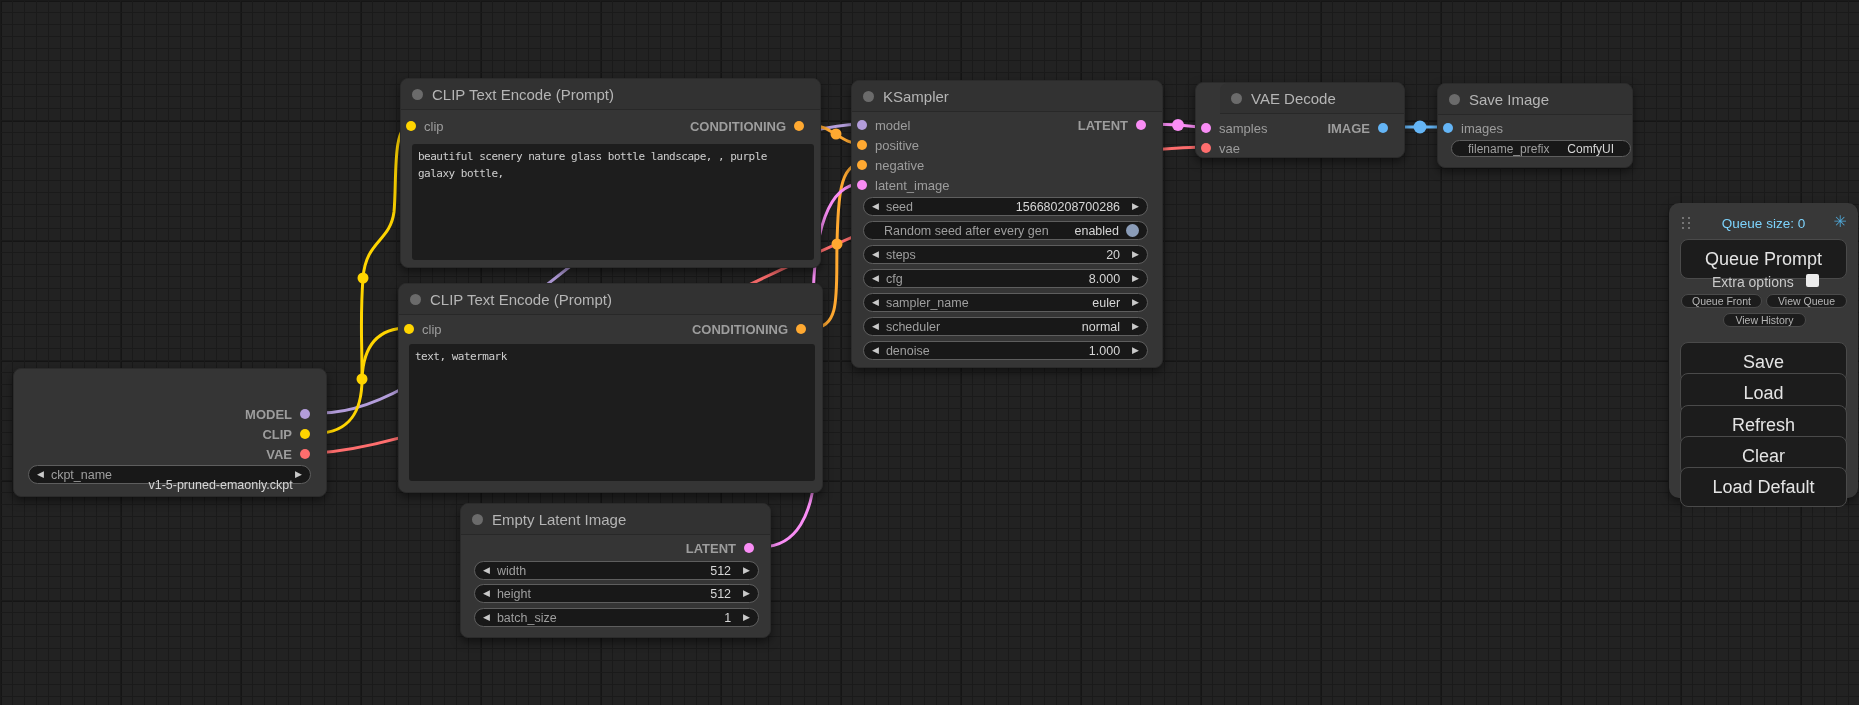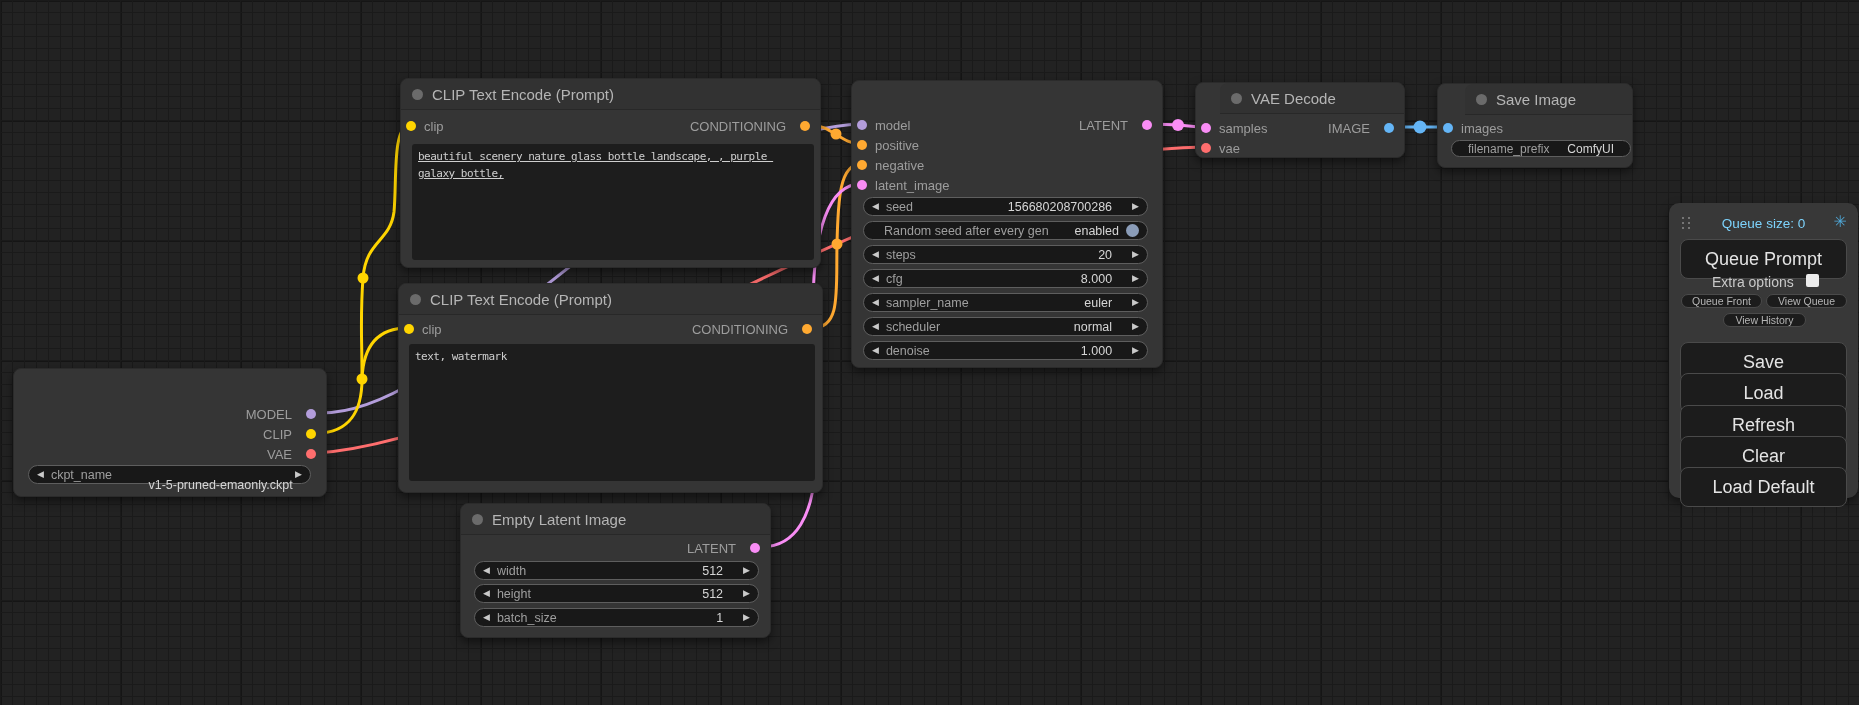--- a/index.html
+++ b/index.html
@@ -15,34 +15,34 @@
   #wires{position:absolute;left:0;top:0;z-index:1;}
   #wires path{fill:none;stroke-width:3;}
   .node{position:absolute;background:#353535;border:1px solid #2b2b2b;border-radius:8px;
     box-shadow:0 4px 10px rgba(0,0,0,.5);z-index:2;box-sizing:border-box;}
   .node-title{height:30px;display:flex;align-items:center;gap:9px;padding:0 11px;
     background:#323232;border-bottom:1px solid #282828;border-radius:8px 8px 0 0;
     color:#b5b5b5;font-size:15px;white-space:nowrap;}
   .tdot{width:11px;height:11px;border-radius:50%;background:#6b6b6b;flex:none;}
   .port{position:absolute;display:flex;align-items:center;height:18px;font-size:13px;color:#9d9d9d;white-space:nowrap;}
   .port.in{left:5px;gap:8px;}
-  .port.out{right:10px;flex-direction:row-reverse;gap:14px;}
+  .port.out{right:16px;flex-direction:row-reverse;gap:8px;font-weight:bold;}
   .pdot{width:10px;height:10px;border-radius:50%;flex:none;}
   .c-model{background:#b39ddb;}  .c-clip{background:#ffd500;}
   .c-vae{background:#ff6e6e;}    .c-cond{background:#ffa931;}
   .c-latent{background:#f98df5;} .c-image{background:#64b5f6;}
   .textarea{position:absolute;background:#1d1d1d;border-radius:3px;color:#cfcfcf;
     font-family:"DejaVu Sans Mono",monospace;font-size:11px;line-height:1.55;letter-spacing:-0.5px;
     padding:4px 6px;box-sizing:border-box;white-space:pre-wrap;word-break:break-word;}
   .pill{position:absolute;height:19px;background:#181818;border:1px solid #5e5e5e;border-radius:10px;
     display:flex;align-items:center;font-size:12.5px;color:#9f9f9f;padding:0 8px;box-sizing:border-box;white-space:nowrap;}
   .arrow{color:#c9c9c9;font-size:9px;line-height:1;flex:none;}
   .wlabel{margin-left:7px;}
   .wvalue{margin-left:auto;color:#d6d6d6;}
-  .wvalue.pad{margin-right:20px;}
+  .wvalue.pad{margin-right:12px;}
   .toggle{width:13px;height:13px;border-radius:50%;background:#8a9cb8;margin-left:7px;flex:none;}
   #queue-panel{position:absolute;left:1669px;top:203px;width:189px;height:295px;background:#383838;
     border-radius:10px;box-shadow:0 4px 10px rgba(0,0,0,.5);z-index:3;}
   .qbtn{position:absolute;left:11px;width:167px;height:40px;background:#1c1c1c;border:1px solid #4a4a4a;
     border-radius:8px;color:#e4e4e4;font-size:18px;display:flex;align-items:center;justify-content:center;box-sizing:border-box;}
   .qbtn-sm{position:absolute;height:14px;background:#1c1c1c;border:1px solid #4a4a4a;border-radius:7px;
     color:#b5b5b5;font-size:10.5px;display:flex;align-items:center;justify-content:center;box-sizing:border-box;text-align:right;}
   .drag-dots{position:absolute;left:13px;top:14px;width:9px;height:13px;display:grid;
     grid-template-columns:1fr 1fr;grid-template-rows:1fr 1fr 1fr;gap:2px;}
   .drag-dots i{width:2px;height:2px;border-radius:50%;background:#8a8a8a;}
@@ -97,21 +97,21 @@
       <span>CLIP Text Encode (Prompt)</span>
     </div>
     <div class="port in" style="top:38px;">
       <span class="pdot c-clip"></span>
       <span>clip</span>
     </div>
     <div class="port out" style="top:38px;">
       <span class="pdot c-cond"></span>
       <span>CONDITIONING</span>
     </div>
-    <div class="textarea" style="left:11px;top:65px;width:402px;height:116px;text-decoration:underline;">beautiful scenery nature glass bottle landscape, , purple galaxy bottle,</div>
+    <div class="textarea" style="left:11px;top:65px;width:402px;height:116px;">beautiful scenery nature glass bottle landscape, , purple galaxy bottle,</div>
   </div>
 
   <div class="node" style="left:398px;top:283px;width:425px;height:210px;">
     <div class="node-title">
       <span class="tdot"></span>
       <span>CLIP Text Encode (Prompt)</span>
     </div>
     <div class="port in" style="top:36px;">
       <span class="pdot c-clip"></span>
       <span>clip</span>
@@ -146,20 +146,24 @@
     </div>
     <div class="pill" style="left:13px;top:104px;width:285px;">
       <span class="arrow">◀</span>
       <span class="wlabel">batch_size</span>
       <span class="wvalue pad">1</span>
       <span class="arrow">▶</span>
     </div>
   </div>
 
   <div class="node" style="left:851px;top:80px;width:312px;height:288px;">
+    <div class="node-title">
+      <span class="tdot"></span>
+      <span>KSampler</span>
+    </div>
     <div class="port in" style="top:35px;">
       <span class="pdot c-model"></span>
       <span>model</span>
     </div>
     <div class="port in" style="top:55px;">
       <span class="pdot c-cond"></span>
       <span>positive</span>
     </div>
     <div class="port in" style="top:75px;">
       <span class="pdot c-cond"></span>
@@ -228,21 +232,21 @@
     <div class="port in" style="top:56px;">
       <span class="pdot c-vae"></span>
       <span>vae</span>
     </div>
     <div class="port out" style="top:36px;">
       <span class="pdot c-image"></span>
       <span>IMAGE</span>
     </div>
   </div>
 
-  <div class="node" style="left:1437px;top:83px;width:196px;height:85px;padding-left:27px;">
+  <div class="node" style="left:1437px;top:83px;width:196px;height:85px;">
     <div class="node-title">
       <span class="tdot"></span>
       <span>Save Image</span>
     </div>
     <div class="port in" style="top:35px;">
       <span class="pdot c-image"></span>
       <span>images</span>
     </div>
     <div class="pill" style="left:13px;top:56px;width:180px;height:17px;font-size:12px;padding:0 16px;justify-content:space-between;">
       <span>filename_prefix</span>

